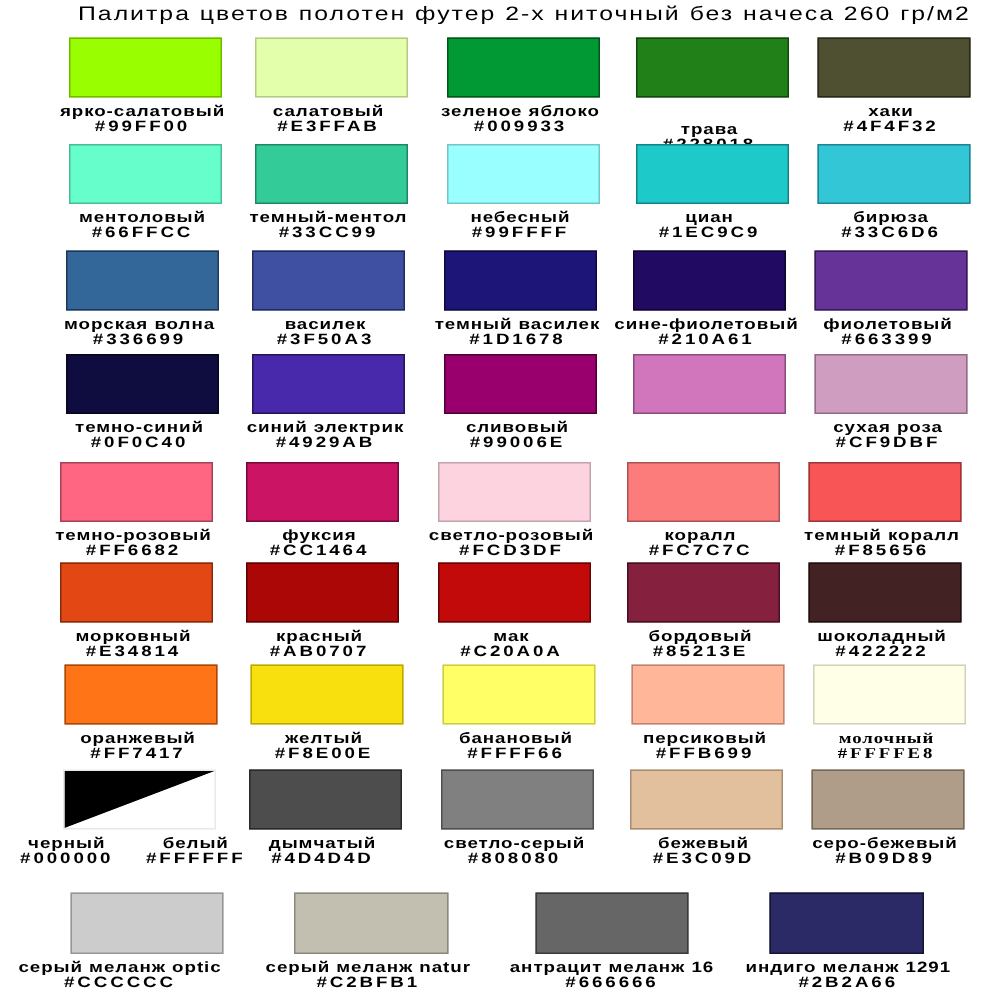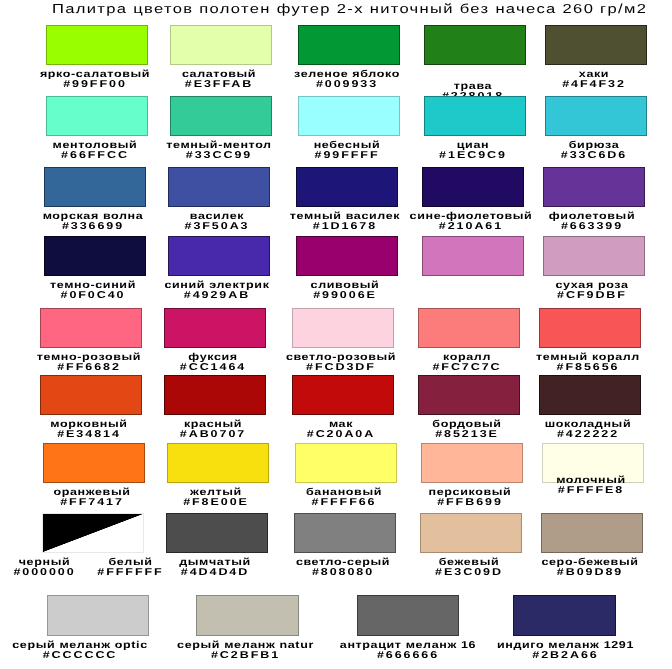--- a/index.html
+++ b/index.html
@@ -189,21 +189,21 @@
       <div class="lbl" style="left: 277px; top: 488px; width: 134px;">
         <div class="nm">банановый</div>
         <div class="hx">#FFFF66</div>
       </div>
       <div class="swatch" style="left: 421px; top: 443px; width: 102px; height: 40px; background: rgb(255, 182, 153); border-color: rgb(186, 133, 112);"></div>
       <div class="lbl" style="left: 403px; top: 488px; width: 134px;">
         <div class="nm">персиковый</div>
         <div class="hx">#FFB699</div>
       </div>
       <div class="swatch" style="left: 542px; top: 443px; width: 102px; height: 40px; background: rgb(255, 255, 232); border-color: rgb(208, 208, 189);"></div>
-      <div class="lbl" style="left: 524px; top: 476px; width: 134px;">
+      <div class="lbl" style="left: 524px; top: 488px; width: 134px; font-family: Liberation Serif, serif;">
         <div class="nm">молочный</div>
         <div class="hx">#FFFFE8</div>
       </div>
       <div class="split" style="left: 42px; top: 513px; width: 102px; height: 40px; background: linear-gradient(to right bottom, rgb(0, 0, 0) 49.6%, rgb(255, 255, 255) 50.4%); border: 1px solid rgb(232, 232, 232);"></div>
       <div class="lbl" style="left: 5px; top: 558px; width: 79px;">
         <div class="nm">черный</div>
         <div class="hx">#000000</div>
       </div>
       <div class="lbl" style="left: 91px; top: 558px; width: 79px;">
         <div class="nm">белый</div>

